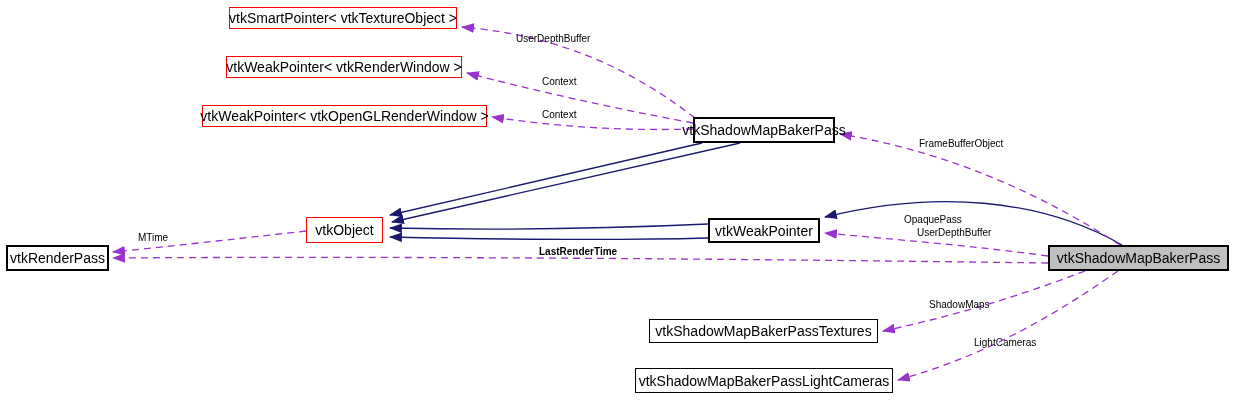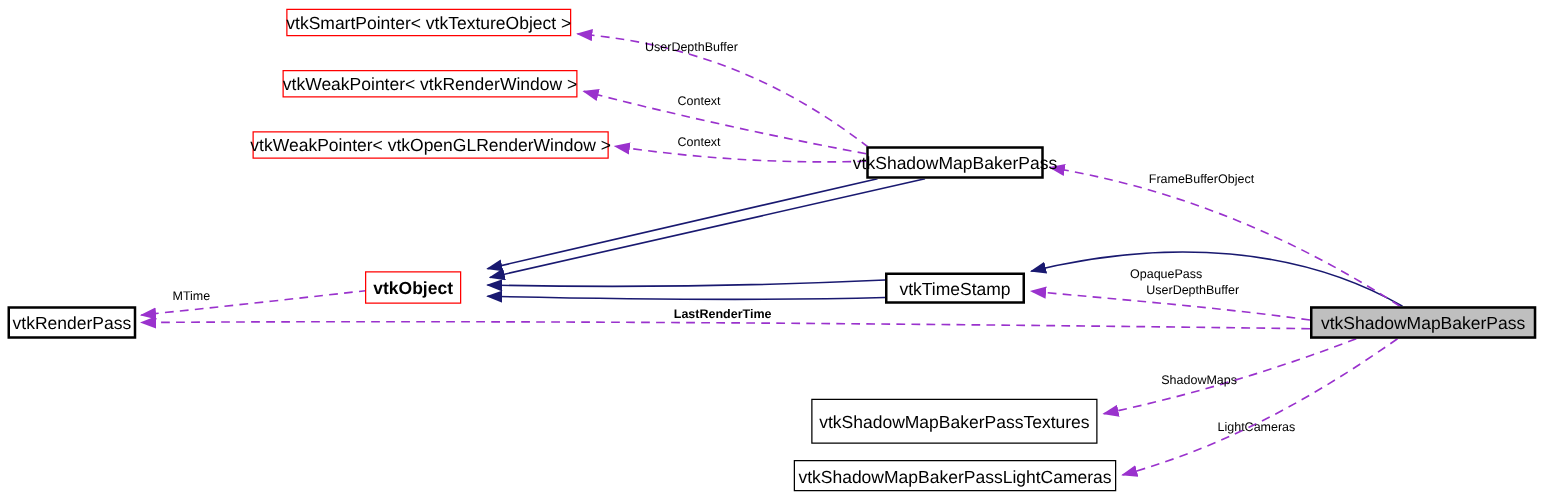--- a/index.html
+++ b/index.html
@@ -58,25 +58,25 @@
         <path d="M306,231 C245,238 172,246 113,252" fill="none" stroke="#9a32cd" stroke-width="1.3" stroke-dasharray="7 5" marker-end="url(#arrow-usage)"></path>
         <path d="M1085,271 C1020,296 950,317 883,331" fill="none" stroke="#9a32cd" stroke-width="1.3" stroke-dasharray="7 5" marker-end="url(#arrow-usage)"></path>
         <path d="M1118,271 C1055,315 985,356 898,380" fill="none" stroke="#9a32cd" stroke-width="1.3" stroke-dasharray="7 5" marker-end="url(#arrow-usage)"></path>
       </g>
   </svg>
   <div id="nodes">
       <div class="node" style="left: 229px; top: 7px; width: 228px; height: 22px; border-color: rgb(255, 0, 0); border-width: 1px; background: rgb(255, 255, 255);">vtkSmartPointer&lt; vtkTextureObject &gt;</div>
       <div class="node" style="left: 226px; top: 56px; width: 236px; height: 22px; border-color: rgb(255, 0, 0); border-width: 1px; background: rgb(255, 255, 255);">vtkWeakPointer&lt; vtkRenderWindow &gt;</div>
       <div class="node" style="left: 202px; top: 105px; width: 285px; height: 22px; border-color: rgb(255, 0, 0); border-width: 1px; background: rgb(255, 255, 255);">vtkWeakPointer&lt; vtkOpenGLRenderWindow &gt;</div>
       <div class="node" style="left: 693px; top: 117px; width: 142px; height: 26px; border-color: rgb(0, 0, 0); border-width: 2px; background: rgb(255, 255, 255);">vtkShadowMapBakerPass</div>
-      <div class="node" style="left: 292px; top: 217px; width: 77px; height: 26px; border-color: rgb(255, 0, 0); border-width: 1px; background: rgb(255, 255, 255); font-weight: bold;">vtkObject</div>
+      <div class="node" style="left: 306px; top: 217px; width: 77px; height: 26px; border-color: rgb(255, 0, 0); border-width: 1px; background: rgb(255, 255, 255);">vtkObject</div>
       <div class="node" style="left: 6px; top: 245px; width: 103px; height: 26px; border-color: rgb(0, 0, 0); border-width: 2px; background: rgb(255, 255, 255);">vtkRenderPass</div>
-      <div class="node" style="left: 708px; top: 218px; width: 112px; height: 25px; border-color: rgb(0, 0, 0); border-width: 2px; background: rgb(255, 255, 255);">vtkTimeStamp</div>
+      <div class="node" style="left: 708px; top: 218px; width: 112px; height: 25px; border-color: rgb(0, 0, 0); border-width: 2px; background: rgb(255, 255, 255);">vtkWeakPointer</div>
       <div class="node" style="left: 1048px; top: 245px; width: 181px; height: 26px; border-color: rgb(0, 0, 0); border-width: 2px; background: rgb(191, 191, 191);">vtkShadowMapBakerPass</div>
-      <div class="node" style="left: 649px; top: 319px; width: 229px; height: 36px; border-color: rgb(0, 0, 0); border-width: 1px; background: rgb(255, 255, 255);">vtkShadowMapBakerPassTextures</div>
+      <div class="node" style="left: 649px; top: 319px; width: 229px; height: 24px; border-color: rgb(0, 0, 0); border-width: 1px; background: rgb(255, 255, 255);">vtkShadowMapBakerPassTextures</div>
       <div class="node" style="left: 635px; top: 368px; width: 258px; height: 25px; border-color: rgb(0, 0, 0); border-width: 1px; background: rgb(255, 255, 255);">vtkShadowMapBakerPassLightCameras</div>
     </div>
   <div id="labels">
       <div class="edge-label" style="left: 516px; top: 32px;">UserDepthBuffer</div>
       <div class="edge-label" style="left: 542px; top: 75px;">Context</div>
       <div class="edge-label" style="left: 542px; top: 108px;">Context</div>
       <div class="edge-label" style="left: 919px; top: 137px;">FrameBufferObject</div>
       <div class="edge-label" style="left: 138px; top: 231px;">MTime</div>
       <div class="edge-label" style="left: 539px; top: 245px; font-weight: bold;">LastRenderTime</div>
       <div class="edge-label" style="left: 904px; top: 213px;">OpaquePass</div>

